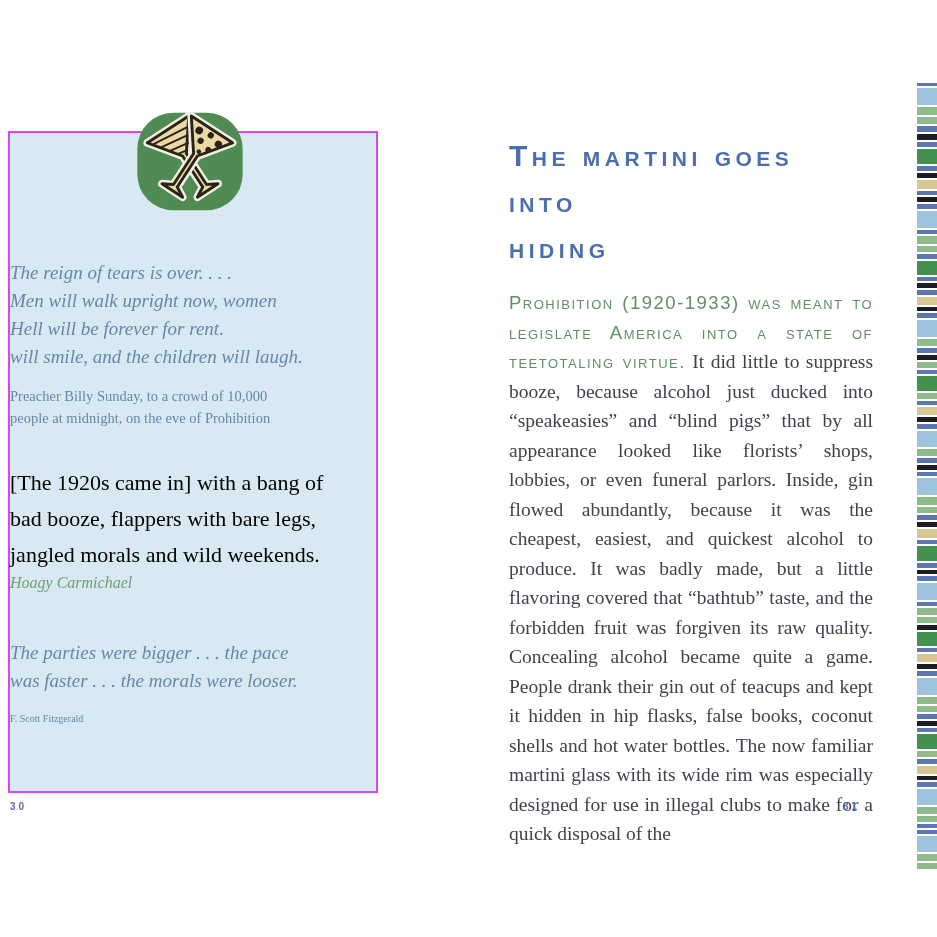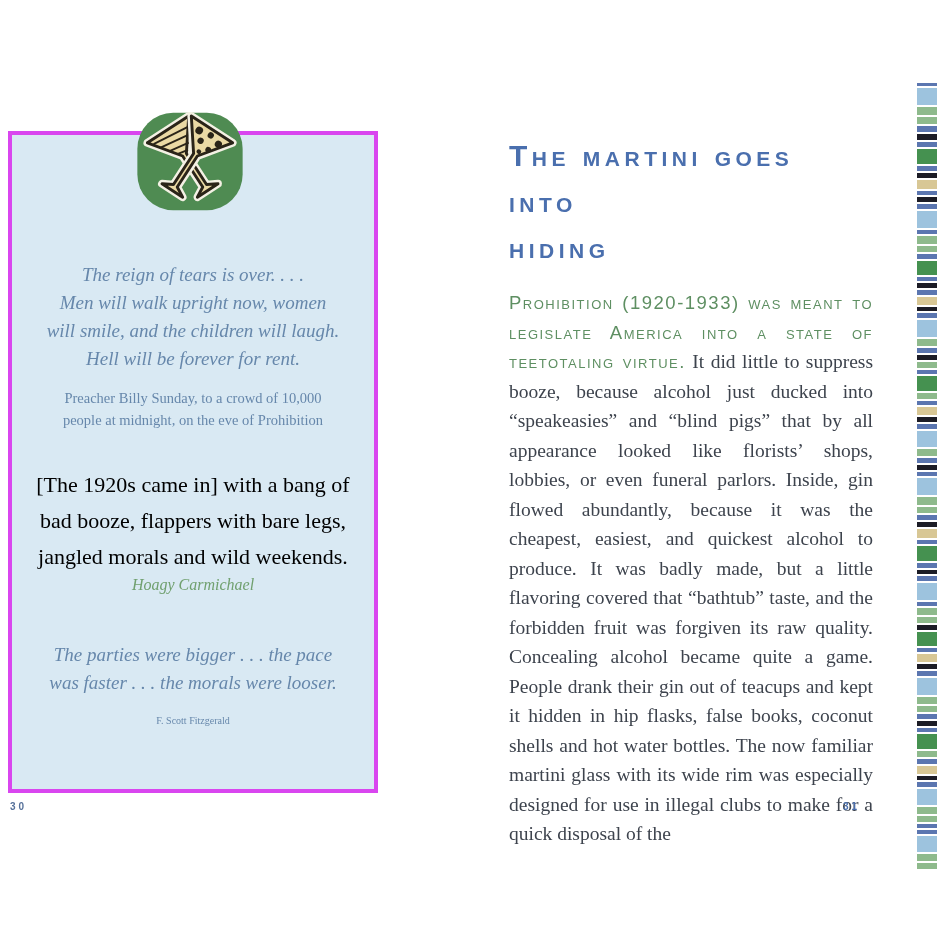--- a/index.html
+++ b/index.html
@@ -4,22 +4,22 @@
 <style>
   html,body { margin:0; padding:0; background:#ffffff; }
   .spread {
     position:relative; width:937px; height:937px; background:#ffffff;
     font-family:"Liberation Serif", serif; overflow:hidden;
   }
 
   
   .quote-box {
     position:absolute; left:8px; top:131px; width:370px; height:662px;
-    box-sizing:border-box; border:4px solid #d946ef; background:#d9e9f3;
-    text-align:center; padding-top:126px;
+    box-sizing:border-box; border:2px solid #d946ef; background:#d9e9f3;
+    padding-top:126px;
   }
   .martini-icon-wrap { position:absolute; left:134px; top:104px; width:112px; height:114px; }
   .martini-icon-wrap svg { display:block; width:100%; height:100%; }
 
   .quote-blue {
     font-style:italic; font-size:19px; line-height:28px; color:#6687ab;
   }
   .attr-blue {
     font-size:14.5px; line-height:22px; color:#6687ab; margin-top:14px;
   }
@@ -64,22 +64,22 @@
 
 <div class="spread">
 
   <div>
 
     <div class="quote-box">
 
       <div class="quote-blue">
         <div>The reign of tears is over. . . .</div>
         <div>Men will walk upright now, women</div>
+        <div>Hell will be forever for rent.</div>
         <div>will smile, and the children will laugh.</div>
-        <div>Hell will be forever for rent.</div>
       </div>
 
       <div class="attr-blue">
         <div>Preacher Billy Sunday, to a crowd of 10,000</div>
         <div>people at midnight, on the eve of Prohibition</div>
       </div>
 
       <div class="quote-green">
         <div>[The 1920s came in] with a bang of</div>
         <div>bad booze, flappers with bare legs,</div>

